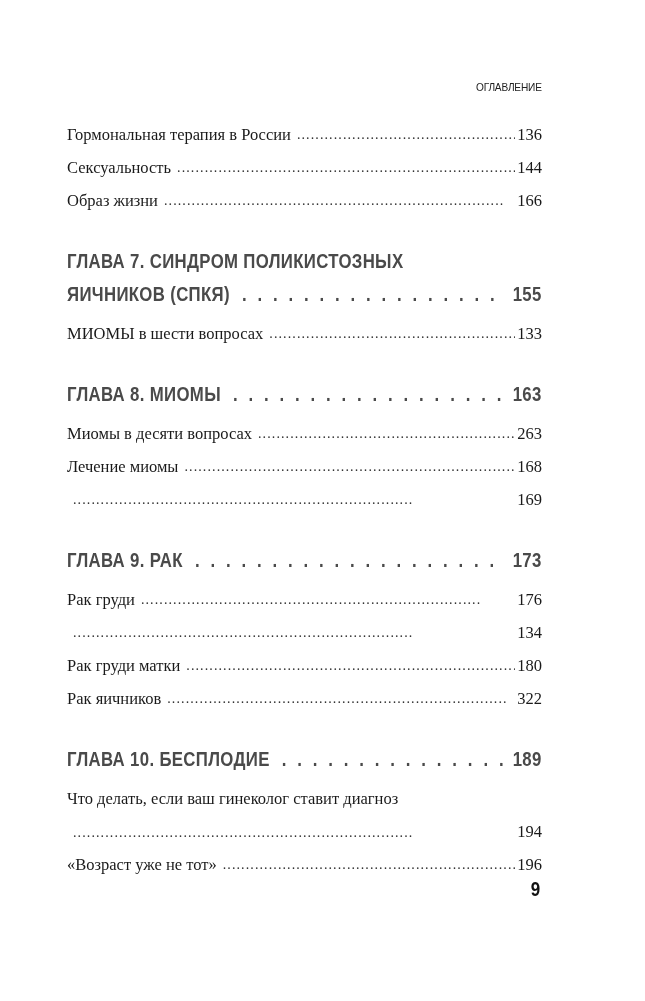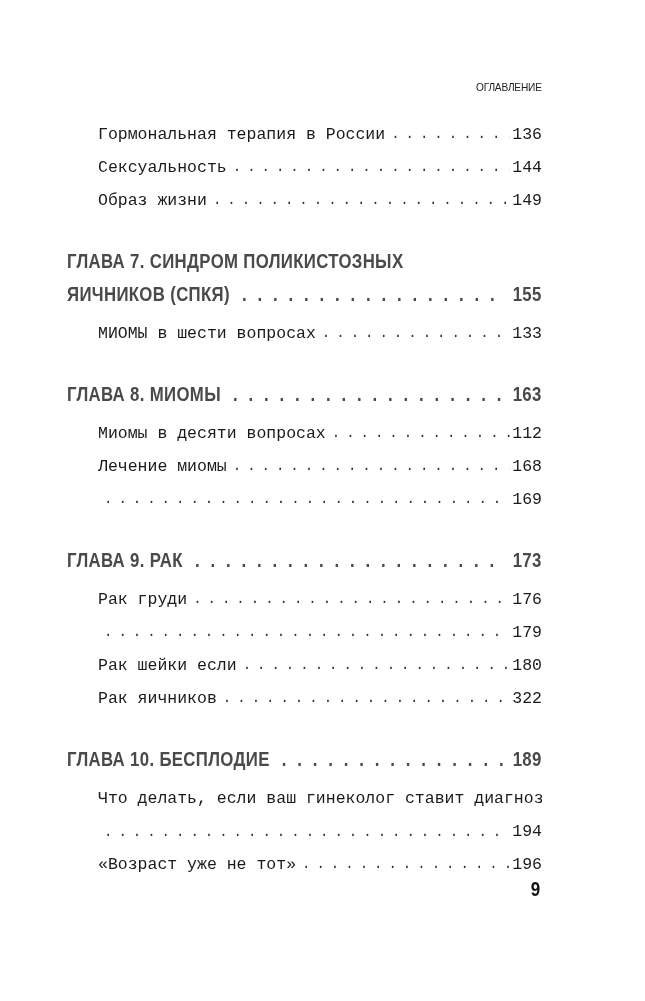--- a/index.html
+++ b/index.html
@@ -21,27 +21,26 @@
       color: #222;
     }
     .toc {
       position: absolute;
       left: 67px; top: 118px;
       width: 475px;
     }
     .entry {
       display: flex;
       align-items: flex-start;
-      font-family: Liberation Mono, monospace;
+      font-family: Liberation Serif, serif;
       font-size: 16.5px;
       height: 33px;
       line-height: 33px;
       white-space: nowrap;
       overflow: hidden;
-      margin-left: 31px;
     }
     .entry .title { flex: 0 0 auto; }
     .entry .leader {
       flex: 1 1 auto;
       overflow: hidden;
       margin: 0 2px 0 6px;
       color: #333;
       letter-spacing: 4.2px;
       font-size: 14px;
     }
@@ -101,21 +100,21 @@
     <span class="page">136</span>
   </div>
   <div class="entry">
     <span class="title">Сексуальность</span>
     <span class="leader"></span>
     <span class="page">144</span>
   </div>
   <div class="entry">
     <span class="title">Образ жизни</span>
     <span class="leader"></span>
-    <span class="page">149</span>
+    <span class="page">166</span>
   </div>
 
   <div class="gap-lg"></div>
 
   <div class="chapter">
     <div class="row">
         <span class="title">ГЛАВА 7. СИНДРОМ ПОЛИКИСТОЗНЫХ</span>
       </div>
     <div class="row">
       <span class="title">ЯИЧНИКОВ (СПКЯ)</span>
@@ -136,21 +135,21 @@
     <div class="row">
       <span class="title">ГЛАВА 8. МИОМЫ</span>
       <span class="leader"></span>
       <span class="page">163</span>
     </div>
   </div>
   <div class="gap-sm"></div>
   <div class="entry">
     <span class="title">Миомы в десяти вопросах</span>
     <span class="leader"></span>
-    <span class="page">112</span>
+    <span class="page">263</span>
   </div>
   <div class="entry">
     <span class="title">Лечение миомы</span>
     <span class="leader"></span>
     <span class="page">168</span>
   </div>
   <div class="entry">
     <span class="leader"></span>
     <span class="page">169</span>
   </div>
@@ -165,24 +164,24 @@
     </div>
   </div>
   <div class="gap-sm"></div>
   <div class="entry">
     <span class="title">Рак груди</span>
     <span class="leader"></span>
     <span class="page">176</span>
   </div>
   <div class="entry">
     <span class="leader"></span>
-    <span class="page">179</span>
-  </div>
-  <div class="entry">
-    <span class="title">Рак шейки если</span>
+    <span class="page">134</span>
+  </div>
+  <div class="entry">
+    <span class="title">Рак груди матки</span>
     <span class="leader"></span>
     <span class="page">180</span>
   </div>
   <div class="entry">
     <span class="title">Рак яичников</span>
     <span class="leader"></span>
     <span class="page">322</span>
   </div>
 
   <div class="gap-lg"></div>

